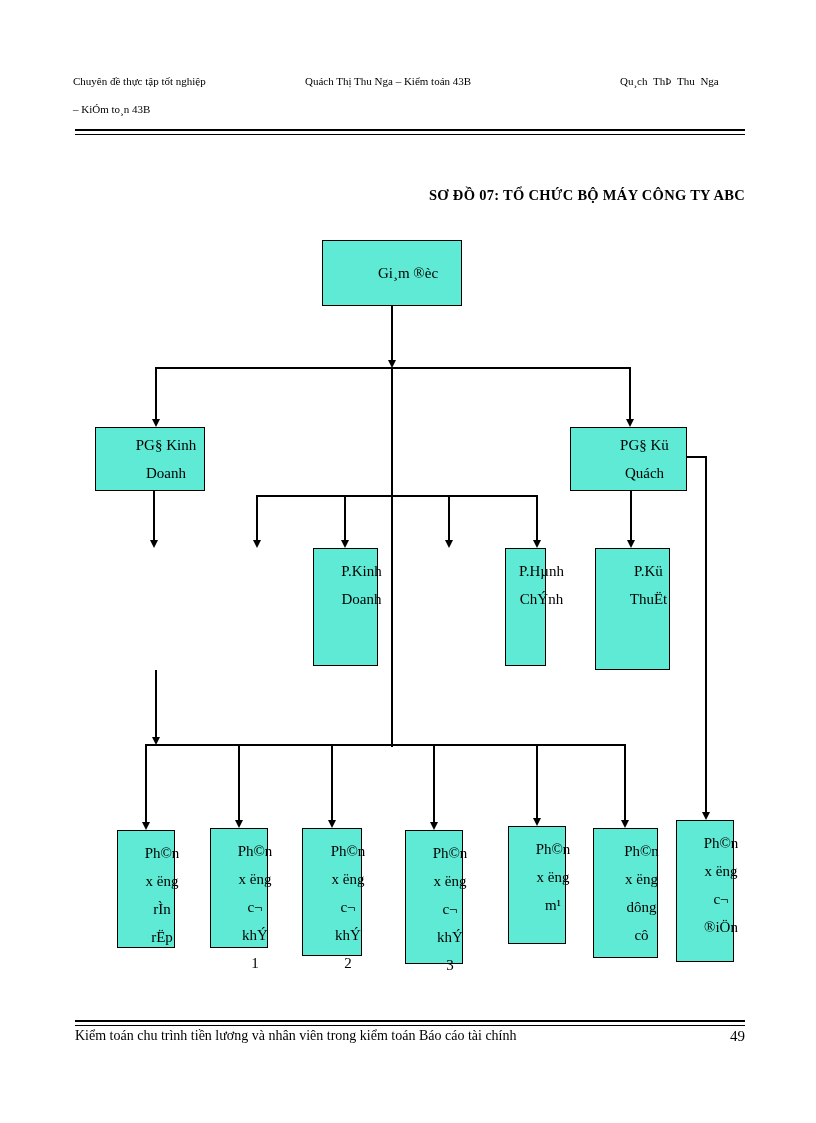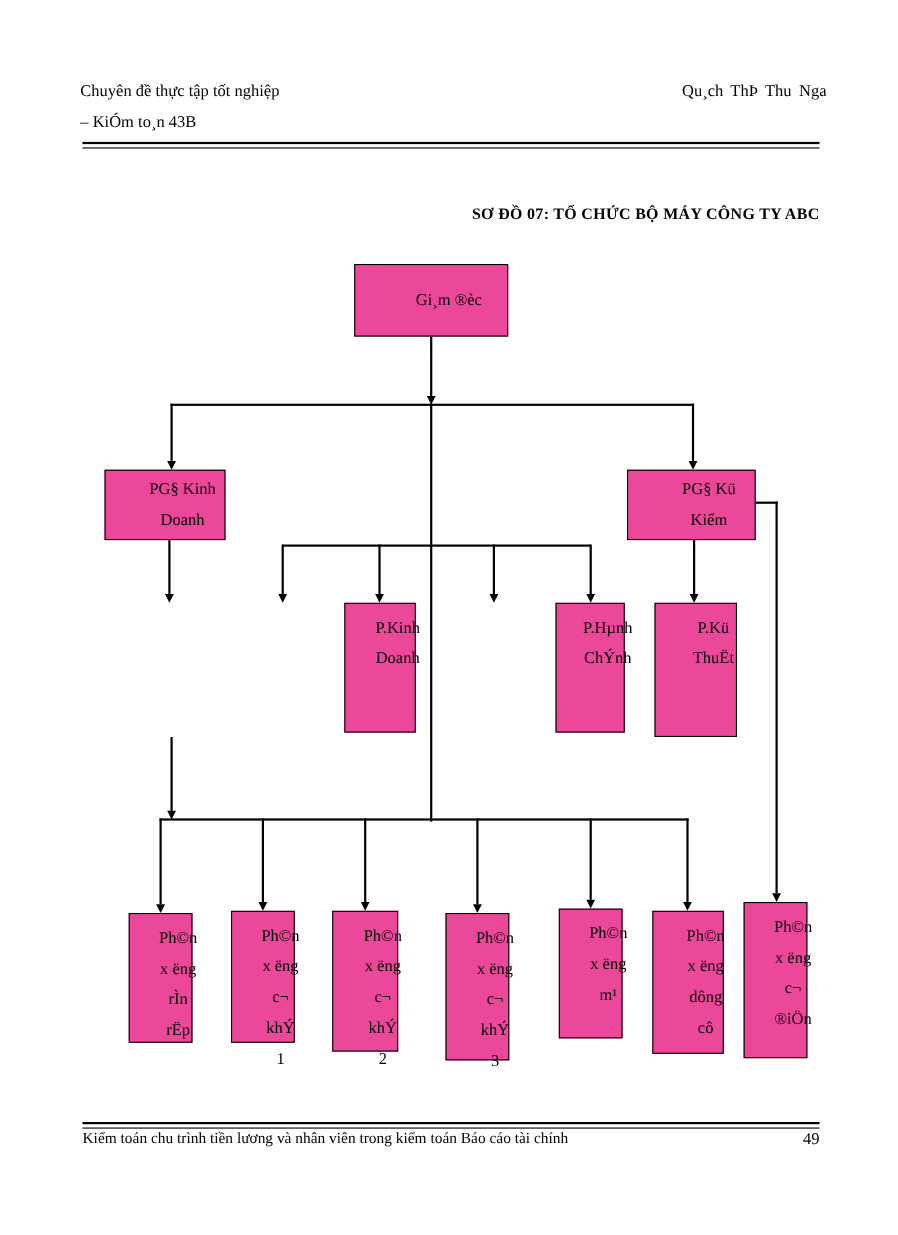--- a/index.html
+++ b/index.html
@@ -1,62 +1,63 @@
 <!DOCTYPE html>
 <html><head>
 <meta charset="utf-8">
 <style>
   html,body { margin:0; padding:0; background:#ffffff; }
   .page {
     position:relative; width:816px; height:1123px; margin:0 auto;
     background:#ffffff; overflow:hidden;
     font-family:"Liberation Serif","DejaVu Serif",serif; color:#000;
   }
-  .htext { position:absolute; font-size:15px; white-space:nowrap; }
+  .htext { position:absolute; font-size:11px; white-space:nowrap; }
   .rule-double { position:absolute; left:75px; width:670px; height:3px;
     border-top:2px solid #000; border-bottom:1.5px solid #000; }
   .doc-title { position:absolute; left:75px; top:187px; width:670px;
     text-align:right; font-weight:bold; font-size:14.5px; letter-spacing:.3px; }
   .node {
     position:absolute; box-sizing:border-box; border:1.5px solid #000;
-    background:#ec4899; text-align:center; white-space:pre-line;
+    background:#5eead4; text-align:center; white-space:pre-line;
     font-size:15px; line-height:28px;
     display:flex; flex-direction:column; align-items:center;
     justify-content:flex-start; padding-top:8px;padding-left:32px;
   }
   .vc { justify-content:center; padding-top:0; }
   .ln { position:absolute; background:#000; }
   .v { width:1.5px; }
   .h { height:1.5px; }
   .arr { position:absolute; width:0; height:0;
     border-left:4px solid transparent; border-right:4px solid transparent;
     border-top:8px solid #000; }
   .footer-text { position:absolute; left:75px; top:1028px; font-size:14px; }
   .page-num { position:absolute; top:1028px; right:71px; font-size:15px; }
 </style>
 </head>
 <body>
 
 <div class="page">
 
   <span class="htext" style="left:73px;top:75px">Chuyên đề thực tập tốt nghiệp</span>
+  <span class="htext" style="left:305px;top:75px">Quách Thị Thu Nga – Kiểm toán 43B</span>
   <span class="htext" style="left:620px;top:75px;word-spacing:3px">Qu¸ch ThÞ Thu Nga</span>
   <span class="htext" style="left:73px;top:103px">– KiÓm to¸n 43B</span>
   <div class="rule-double" style="top:129px"></div>
 
   <div class="doc-title">SƠ ĐỒ 07: TỔ CHỨC BỘ MÁY CÔNG TY ABC</div>
 
   <div class="node vc" style="left:322px;top:240px;width:140px;height:66px">Gi¸m ®èc</div>
   <div class="node vc" style="left:95px;top:427px;width:110px;height:64px">PG§ Kinh
 Doanh</div>
-  <div class="node vc" style="left:570px;top:427px;width:117px;height:64px">PG§ Kü Kiểm</div>
+  <div class="node vc" style="left:570px;top:427px;width:117px;height:64px">PG§ Kü Quách</div>
 
   <div class="node" style="left:313px;top:548px;width:65px;height:118px">P.Kinh
 Doanh</div>
-  <div class="node" style="left:505px;top:548px;width:63px;height:118px">P.Hµnh
+  <div class="node" style="left:505px;top:548px;width:41px;height:118px">P.Hµnh
 ChÝnh</div>
   <div class="node" style="left:595px;top:548px;width:75px;height:122px">P.Kü
 ThuËt</div>
 
   <div class="node" style="left:117px;top:830px;width:58px;height:118px">Ph©n
 x ëng
 rÌn rËp</div>
   <div class="node" style="left:210px;top:828px;width:58px;height:120px">Ph©n
 x ëng
 c¬ khÝ

